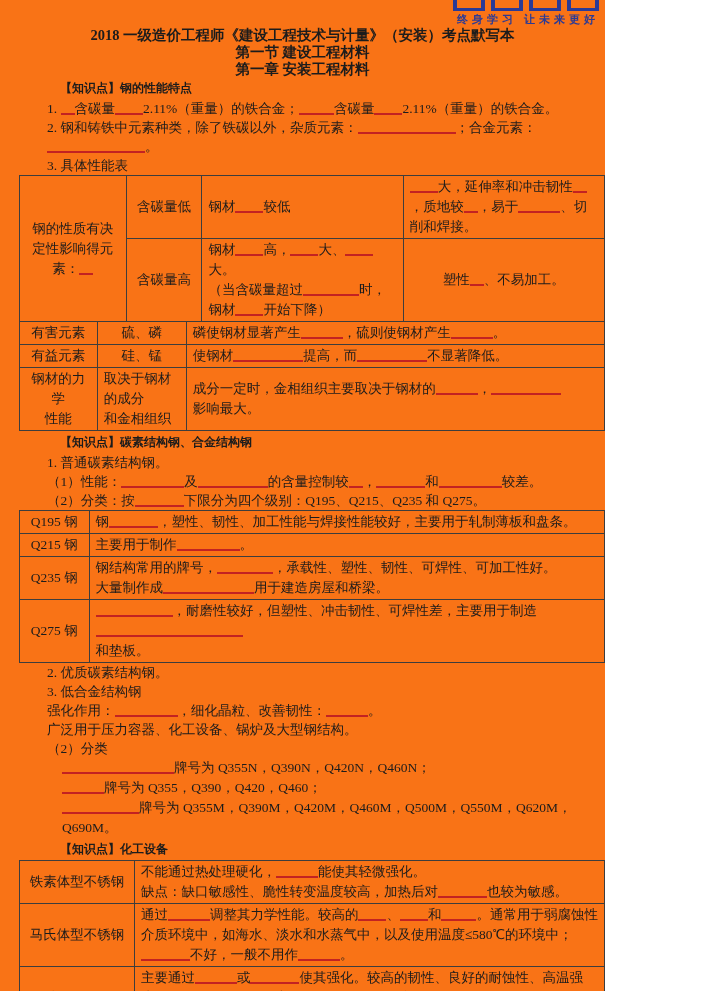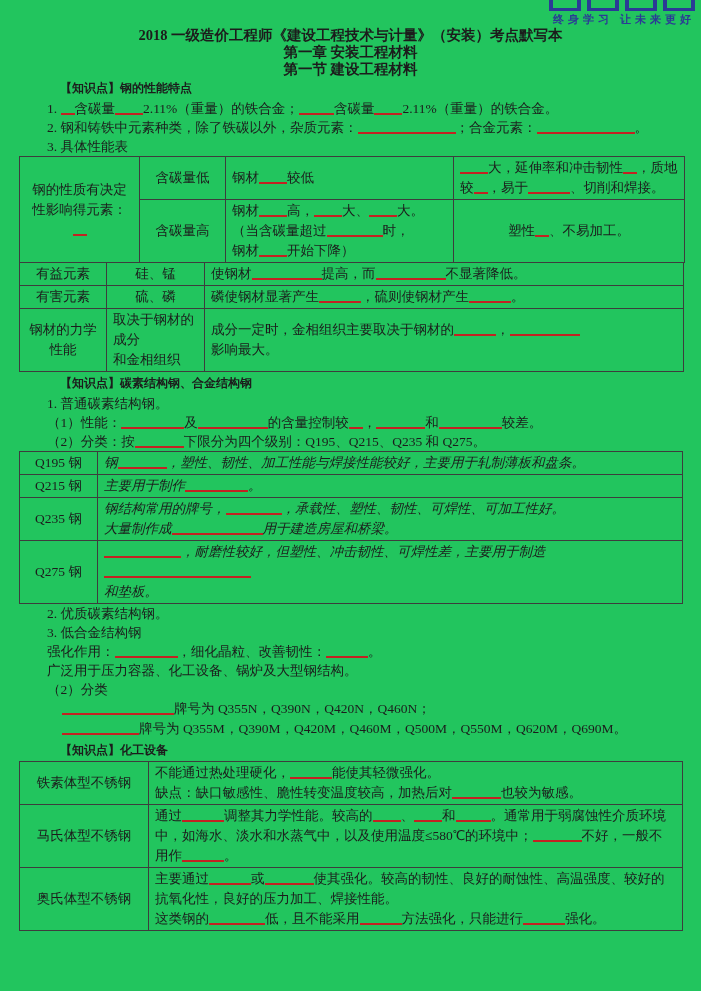--- a/index.html
+++ b/index.html
@@ -1,16 +1,16 @@
 <!DOCTYPE html>
 <html lang="zh"><head>
 <meta charset="utf-8">
 <style>
   html,body{margin:0;padding:0;background:#ffffff;}
-  .page{position:relative;width:701px;height:991px;overflow:hidden;background:#22c55e;
+  .page{position:relative;width:605px;height:991px;overflow:hidden;background:#f97316;
         font-family:"Liberation Serif", serif;color:#1c1c1c;font-size:13.5px;}
   
   .logo-wrap{position:absolute;top:0;right:6px;width:200px;height:11px;overflow:hidden;text-align:right;}
   .logo-frag{display:inline-block;height:22px;margin-left:6px;vertical-align:top;
              border:4px solid #2b3a96;border-top:none;width:24px;transform:translateY(-14px);}
   .tagline{position:absolute;top:12px;right:6px;color:#2b3a96;font-weight:bold;
            font-size:11px;letter-spacing:4px;font-family:"Liberation Sans",sans-serif;}
   .titles{padding-top:26px;text-align:center;font-weight:bold;}
   .t-main{font-size:14.5px;line-height:18px;}
   .t-sub{font-size:14.5px;line-height:16.5px;}
@@ -22,38 +22,38 @@
   table{border-collapse:collapse;margin-left:19px;table-layout:fixed;}
   td{border:1px solid #3d3d3d;padding:1px 6px;line-height:20px;vertical-align:middle;
      font-size:13.5px;word-break:break-all;}
   .tc{text-align:center;}
   .stack{margin-top:-1px;}
   
   .t1a .c1{width:107px;} .t1a .c2{width:73px;text-align:center;} .t1a .c3{width:215px;} .t1a .c4{width:218px;}
   
   .t1b .c1{width:74px;} .t1b .c2{width:85px;} .t1b .c3{width:466px;}
   
-  .t2 .c1{width:65px;} .t2 .c2{width:572px;font-style:italic;}
+  .t2 .c1{width:65px;} .t2 .c2{width:572px;}
   
   .t3 .c1{width:116px;} .t3 .c2{width:521px;}
 </style>
 </head>
 <body>
 
 <div class="page">
 
   <div class="logo-wrap">
     <span class="logo-frag"></span><span class="logo-frag"></span><span class="logo-frag"></span><span class="logo-frag"></span>
   </div>
   <div class="tagline">终身学习 让未来更好</div>
 
   <div class="titles">
     <div class="t-main">2018 一级造价工程师《建设工程技术与计量》（安装）考点默写本</div>
+    <div class="t-sub">第一节 建设工程材料</div>
     <div class="t-sub">第一章 安装工程材料</div>
-    <div class="t-sub">第一节 建设工程材料</div>
   </div>
 
   <div class="kp">【知识点】钢的性能特点</div>
   <div class="para noind" style="padding-left:28px;">1. <span class="blank" style="width:14px"></span>含碳量<span class="blank" style="width:28px"></span>2.11%（重量）的铁合金；<span class="blank" style="width:35px"></span>含碳量<span class="blank" style="width:28px"></span>2.11%（重量）的铁合金。</div>
   <div class="para noind" style="padding-left:28px;">2. 钢和铸铁中元素种类，除了铁碳以外，杂质元素：<span class="blank" style="width:98px"></span>；合金元素：<span class="blank" style="width:98px"></span>。</div>
   <div class="para noind" style="padding-left:28px;">3. 具体性能表</div>
 
   <table class="t1a">
     <tbody>
         <tr>
@@ -65,28 +65,28 @@
     <tr>
       <td class="c2 tc">含碳量高</td>
       <td class="c3">钢材<span class="blank" style="width:28px"></span>高，<span class="blank" style="width:28px"></span>大、<span class="blank" style="width:28px"></span>大。<br>（当含碳量超过<span class="blank" style="width:56px"></span>时，<br>钢材<span class="blank" style="width:28px"></span>开始下降）</td>
       <td class="c4 tc">塑性<span class="blank" style="width:14px"></span>、不易加工。</td>
     </tr>
   </tbody>
     </table>
   <table class="t1b stack">
     <tbody>
         <tr>
+      <td class="c1 tc">有害元素</td>
+      <td class="c2 tc">硫、磷</td>
+      <td class="c3">磷使钢材显著产生<span class="blank" style="width:42px"></span>，硫则使钢材产生<span class="blank" style="width:42px"></span>。</td>
+    </tr>
+    <tr>
       <td class="c1 tc">有益元素</td>
       <td class="c2 tc">硅、锰</td>
       <td class="c3">使钢材<span class="blank" style="width:70px"></span>提高，而<span class="blank" style="width:70px"></span>不显著降低。</td>
-    </tr>
-    <tr>
-      <td class="c1 tc">有害元素</td>
-      <td class="c2 tc">硫、磷</td>
-      <td class="c3">磷使钢材显著产生<span class="blank" style="width:42px"></span>，硫则使钢材产生<span class="blank" style="width:42px"></span>。</td>
     </tr>
     <tr>
       <td class="c1 tc">钢材的力学<br>性能</td>
       <td class="c2">取决于钢材的成分<br>和金相组织</td>
       <td class="c3">成分一定时，金相组织主要取决于钢材的<span class="blank" style="width:42px"></span>，<span class="blank" style="width:70px"></span><br>影响最大。</td>
     </tr>
   </tbody>
     </table>
 
   <div class="kp">【知识点】碳素结构钢、合金结构钢</div>
@@ -114,20 +114,21 @@
     </tr>
   </tbody>
     </table>
 
   <div class="para">2. 优质碳素结构钢。</div>
   <div class="para">3. 低合金结构钢</div>
   <div class="para">强化作用：<span class="blank" style="width:63px"></span>，细化晶粒、改善韧性：<span class="blank" style="width:42px"></span>。</div>
   <div class="para">广泛用于压力容器、化工设备、锅炉及大型钢结构。</div>
   <div class="para">（2）分类</div>
   <div class="blankline"><span class="blank" style="width:112px"></span>牌号为 Q355N，Q390N，Q420N，Q460N；</div>
+  <div class="blankline"><span class="blank" style="width:42px"></span>牌号为 Q355，Q390，Q420，Q460；</div>
   <div class="blankline"><span class="blank" style="width:77px"></span>牌号为 Q355M，Q390M，Q420M，Q460M，Q500M，Q550M，Q620M，Q690M。</div>
 
   <div class="kp">【知识点】化工设备</div>
   <table class="t3">
     <tbody>
         <tr>
       <td class="c1 tc">铁素体型不锈钢</td>
       <td class="c2">不能通过热处理硬化，<span class="blank" style="width:42px"></span>能使其轻微强化。<br>缺点：缺口敏感性、脆性转变温度较高，加热后对<span class="blank" style="width:49px"></span>也较为敏感。</td>
     </tr>
     <tr>

